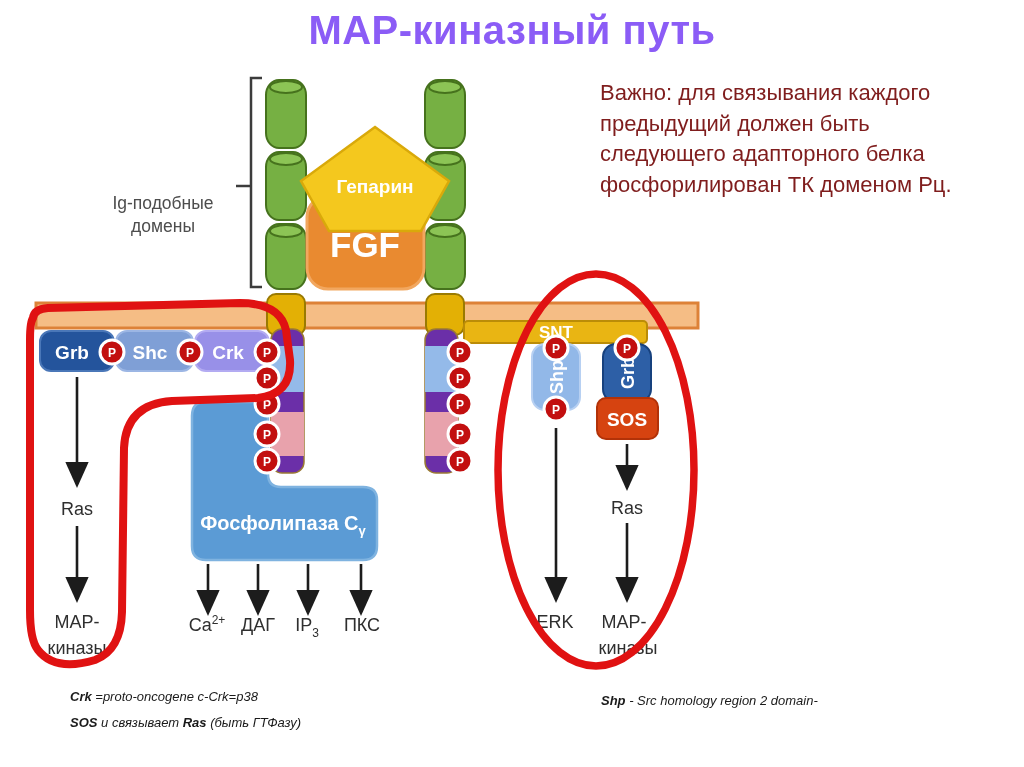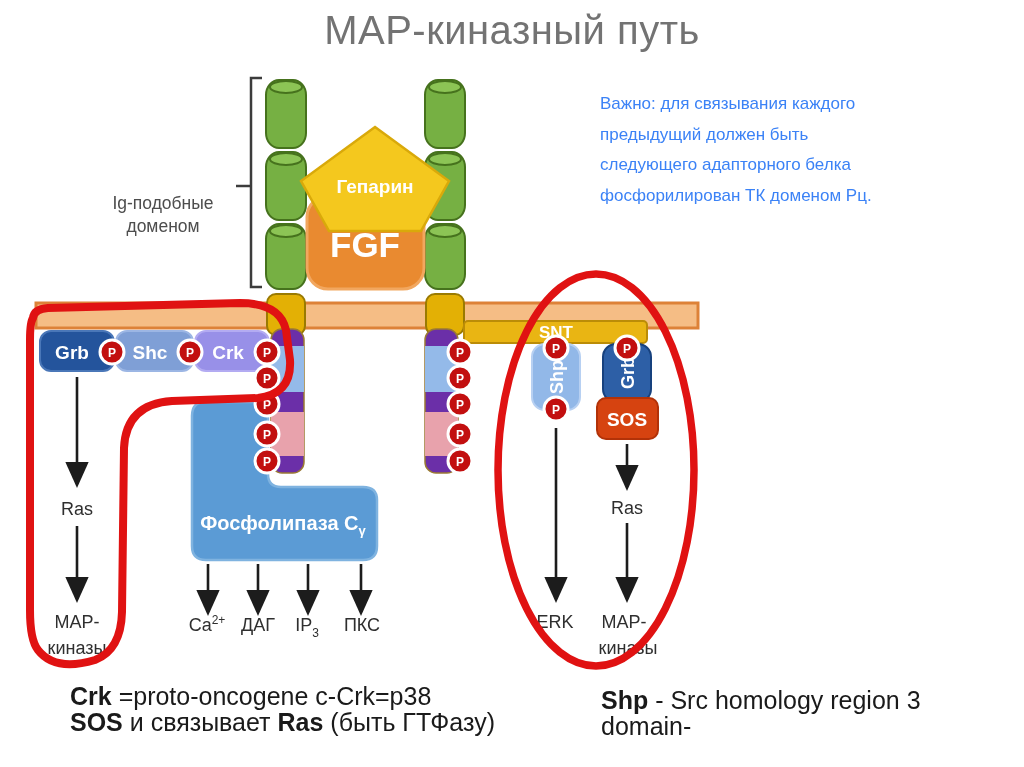--- a/index.html
+++ b/index.html
@@ -3,30 +3,30 @@
 <meta charset="utf-8">
 <style>
   html,body{margin:0;padding:0;background:#888;}
   #slide{
     position:relative;width:1024px;height:767px;background:#ffffff;
     font-family:"Liberation Sans", sans-serif;overflow:hidden;
   }
   #slide .abs{position:absolute;}
   .title{
     left:0;top:8px;width:100%;text-align:center;
-    font-size:40px;font-weight:400;color:#737373;letter-spacing:0.5px;
+    font-size:40px;font-weight:700;color:#8b5cf6;letter-spacing:0.5px;
   }
   .note{
-    left:600px;top:89px;width:410px;font-size:17px;line-height:30.5px;color:#3b82f6;
+    left:600px;top:78px;width:410px;font-size:22px;line-height:30.5px;color:#7f1d1d;
   }
   .ig-label{
     left:88px;top:152px;width:150px;text-align:center;
     font-size:17.5px;line-height:23px;color:#4d4d4d;margin-top:40px;
   }
-  .legend{font-size:25px;line-height:25.5px;color:#1a1a1a;}
+  .legend{font-size:13px;line-height:25.5px;color:#1a1a1a;font-style:italic;}
   .legend-left{left:70px;top:684px;width:530px;}
   .legend-right{left:601px;top:688px;width:380px;}
   .legend b{font-weight:bold;}
   svg{position:absolute;left:0;top:0;}
   svg text{font-family:"Liberation Sans", sans-serif;}
   .dlabel{font-size:18px;fill:#2f2f2f;}
   .wlabel{fill:#ffffff;font-weight:bold;}
 </style>
 </head>
 <body>
@@ -37,21 +37,21 @@
 
   <div class="abs note">
     <div>Важно: для связывания каждого</div>
     <div>предыдущий должен быть</div>
     <div>следующего адапторного белка</div>
     <div>фосфорилирован ТК доменом Рц.</div>
   </div>
 
   <div class="abs ig-label">
     <div>Ig-подобные</div>
-    <div>доменом</div>
+    <div>домены</div>
   </div>
 
   <svg width="1024" height="767" viewBox="0 0 1024 767">
     <defs>
       <marker id="ah" markerWidth="11" markerHeight="11" refX="8.5" refY="5" orient="auto">
         <path d="M0,0.5 L10,5 L0,9.5 Z" fill="#1c1c1c"></path>
       </marker>
     </defs>
 
     <g stroke="#3c3c3c" stroke-width="2.5" fill="none">
@@ -214,16 +214,16 @@
     <path fill="none" stroke="#e01212" stroke-width="8" stroke-linecap="round" stroke-linejoin="round" d="M 33 318 Q 34 309 48 308 L 240 303 Q 280 303 286 330 L 290 360 Q 292 394 258 398 L 172 401 Q 126 404 124 448 L 122 612 Q 121 650 95 660 Q 55 672 38 650 Q 30 640 30 610 L 30 340 Q 30 322 33 318 Z"></path>
     <ellipse cx="596" cy="470" rx="98" ry="196" fill="none" stroke="#e01212" stroke-width="7.5"></ellipse>
   </svg>
 
   <div class="abs legend legend-left">
     <div><b>Crk</b><span> =proto-oncogene c-Crk=p38</span></div>
     <div><b>SOS</b><span> и связывает </span><b>Ras</b><span> (быть ГТФазу)</span></div>
   </div>
 
   <div class="abs legend legend-right">
-    <div><b>Shp</b><span> - Src homology region 3 domain-</span></div>
+    <div><b>Shp</b><span> - Src homology region 2 domain-</span></div>
   </div>
 
 </div>
 
 </body></html>

